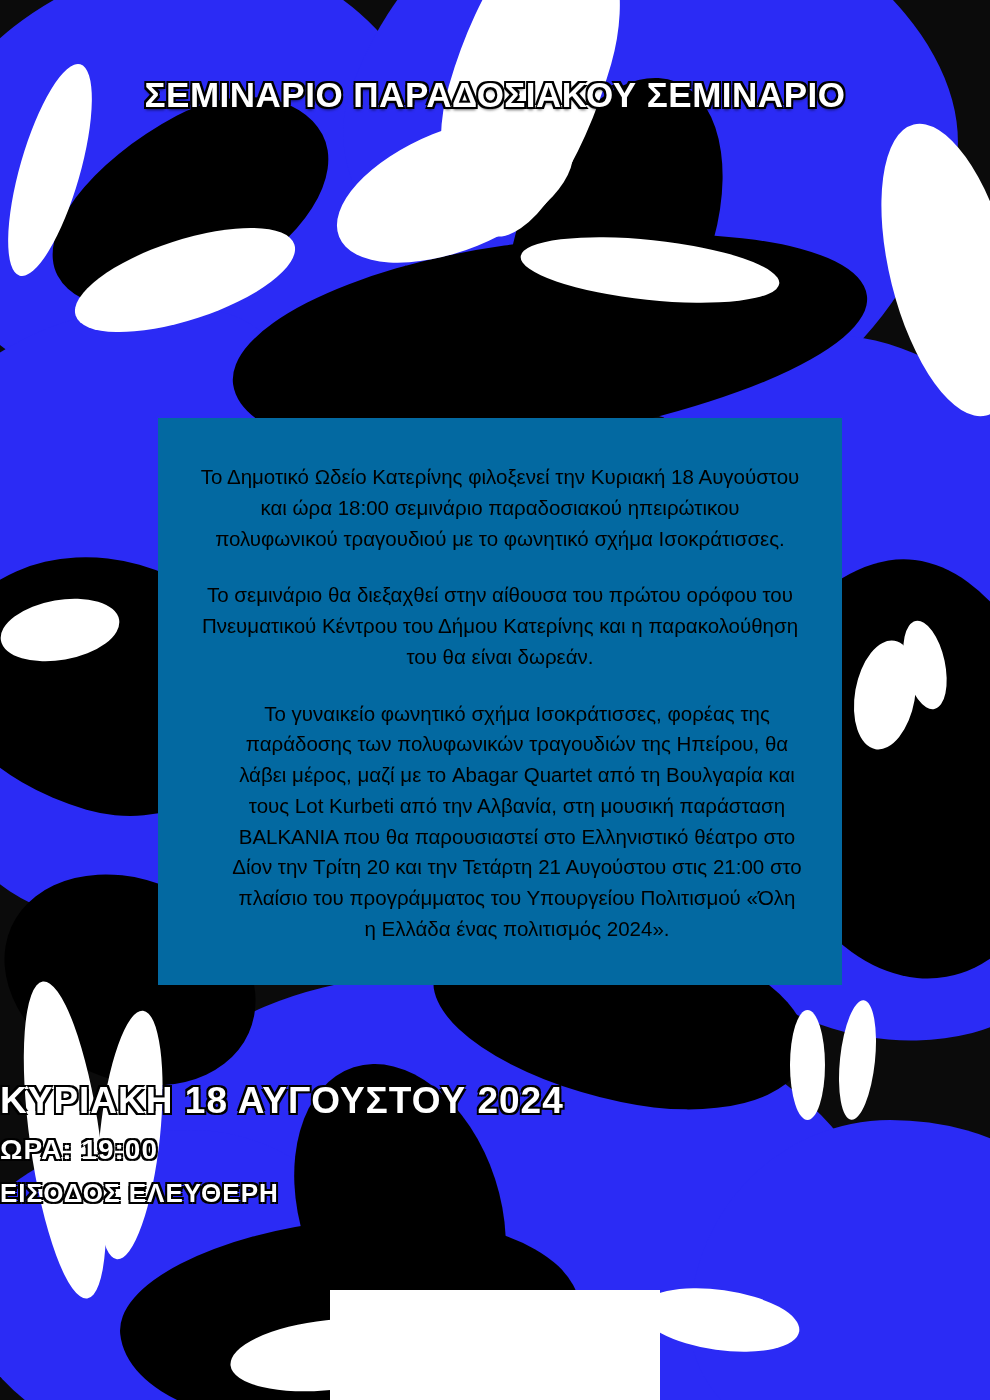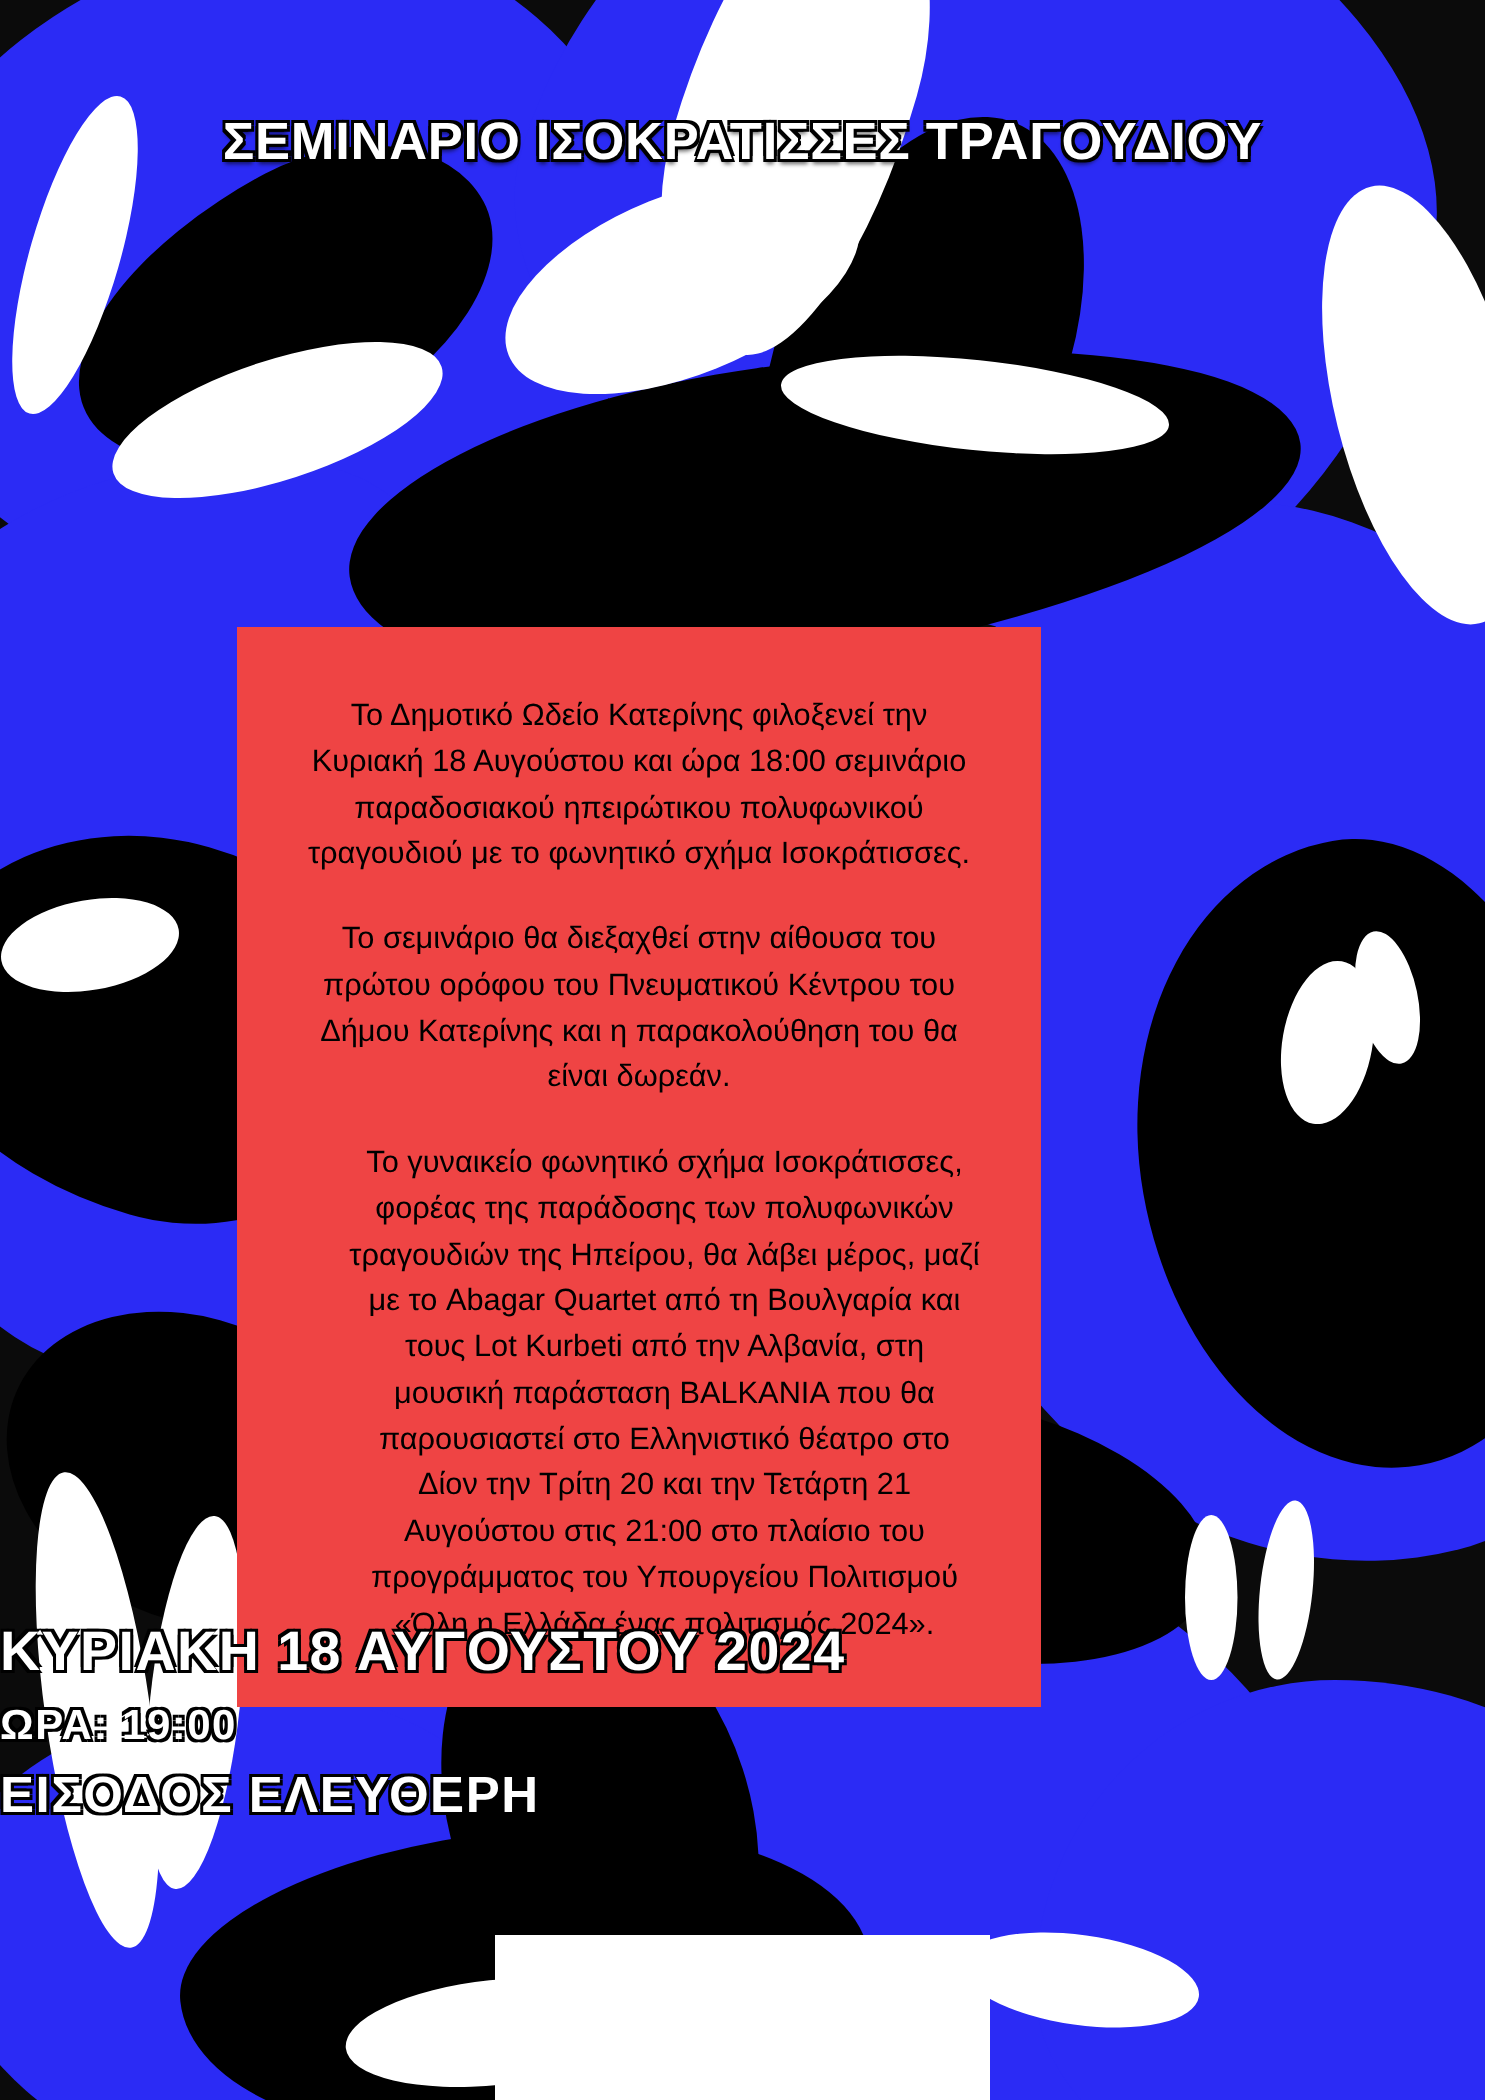--- a/index.html
+++ b/index.html
@@ -101,22 +101,22 @@
     font-weight: bold;
     font-size: 21px;
     letter-spacing: 1px;
     padding: 6px 14px 7px 14px;
     white-space: nowrap;
   }
   .body-card {
     position: absolute;
     left: 158px;
     top: 418px;
-    width: 536px;
-    background: #ef4444;
+    width: 684px;
+    background: #0369a1;
     color: #000000;
     padding: 44px 40px 40px 40px;
     box-sizing: border-box;
   }
   .body-card p {
     margin: 0 0 26px 0;
     text-align: center;
     font-size: 20.5px;
     line-height: 1.5;
   }
@@ -141,21 +141,21 @@
     color: #ffffff;
     font-weight: bold;
     font-size: 28px;
     letter-spacing: 1px;
     text-shadow: -2px -2px 0 #000, 2px -2px 0 #000, -2px 2px 0 #000, 2px 2px 0 #000;
   }
   .free-line {
     margin-top: 12px;
     color: #ffffff;
     font-weight: bold;
-    font-size: 34px;
+    font-size: 26px;
     letter-spacing: 1px;
     text-shadow: -2px -2px 0 #000, 2px -2px 0 #000, -2px 2px 0 #000, 2px 2px 0 #000;
   }
 
   .logo-wrap {
     position: absolute;
     left: 0;
     right: 0;
     bottom: 14px;
     display: flex;
@@ -236,21 +236,21 @@
     <div class="blob white w12"></div>
     <div class="blob white w13"></div>
     <div class="blob white w14"></div>
     <div class="blob white w15"></div>
     <div class="blob white w16"></div>
   </div>
 
   <div class="content">
 
     <div class="title-block">
-      <div class="title-line">ΣΕΜΙΝΑΡΙΟ ΙΣΟΚΡΑΤΙΣΣΕΣ ΤΡΑΓΟΥΔΙΟΥ</div>
+      <div class="title-line">ΣΕΜΙΝΑΡΙΟ ΠΑΡΑΔΟΣΙΑΚΟΥ ΣΕΜΙΝΑΡΙΟ</div>
       <br>
       <br>
     </div>
 
     <div class="body-card">
       <p>Το Δημοτικό Ωδείο Κατερίνης φιλοξενεί την Κυριακή 18 Αυγούστου και ώρα 18:00 σεμινάριο παραδοσιακού ηπειρώτικου πολυφωνικού τραγουδιού με το φωνητικό σχήμα Ισοκράτισσες.</p>
       <p>Το σεμινάριο θα διεξαχθεί στην αίθουσα του πρώτου ορόφου του Πνευματικού Κέντρου του Δήμου Κατερίνης και η παρακολούθηση του θα είναι δωρεάν.</p>
       <p>Το γυναικείο φωνητικό σχήμα Ισοκράτισσες, φορέας της παράδοσης των πολυφωνικών τραγουδιών της Ηπείρου, θα λάβει μέρος, μαζί με το Abagar Quartet από τη Βουλγαρία και τους Lot Kurbeti από την Αλβανία, στη μουσική παράσταση BALKANIA που θα παρουσιαστεί στο Ελληνιστικό θέατρο στο Δίον την Τρίτη 20 και την Τετάρτη 21 Αυγούστου στις 21:00 στο πλαίσιο του προγράμματος του Υπουργείου Πολιτισμού «Όλη η Ελλάδα ένας πολιτισμός 2024».</p>
     </div>
 

